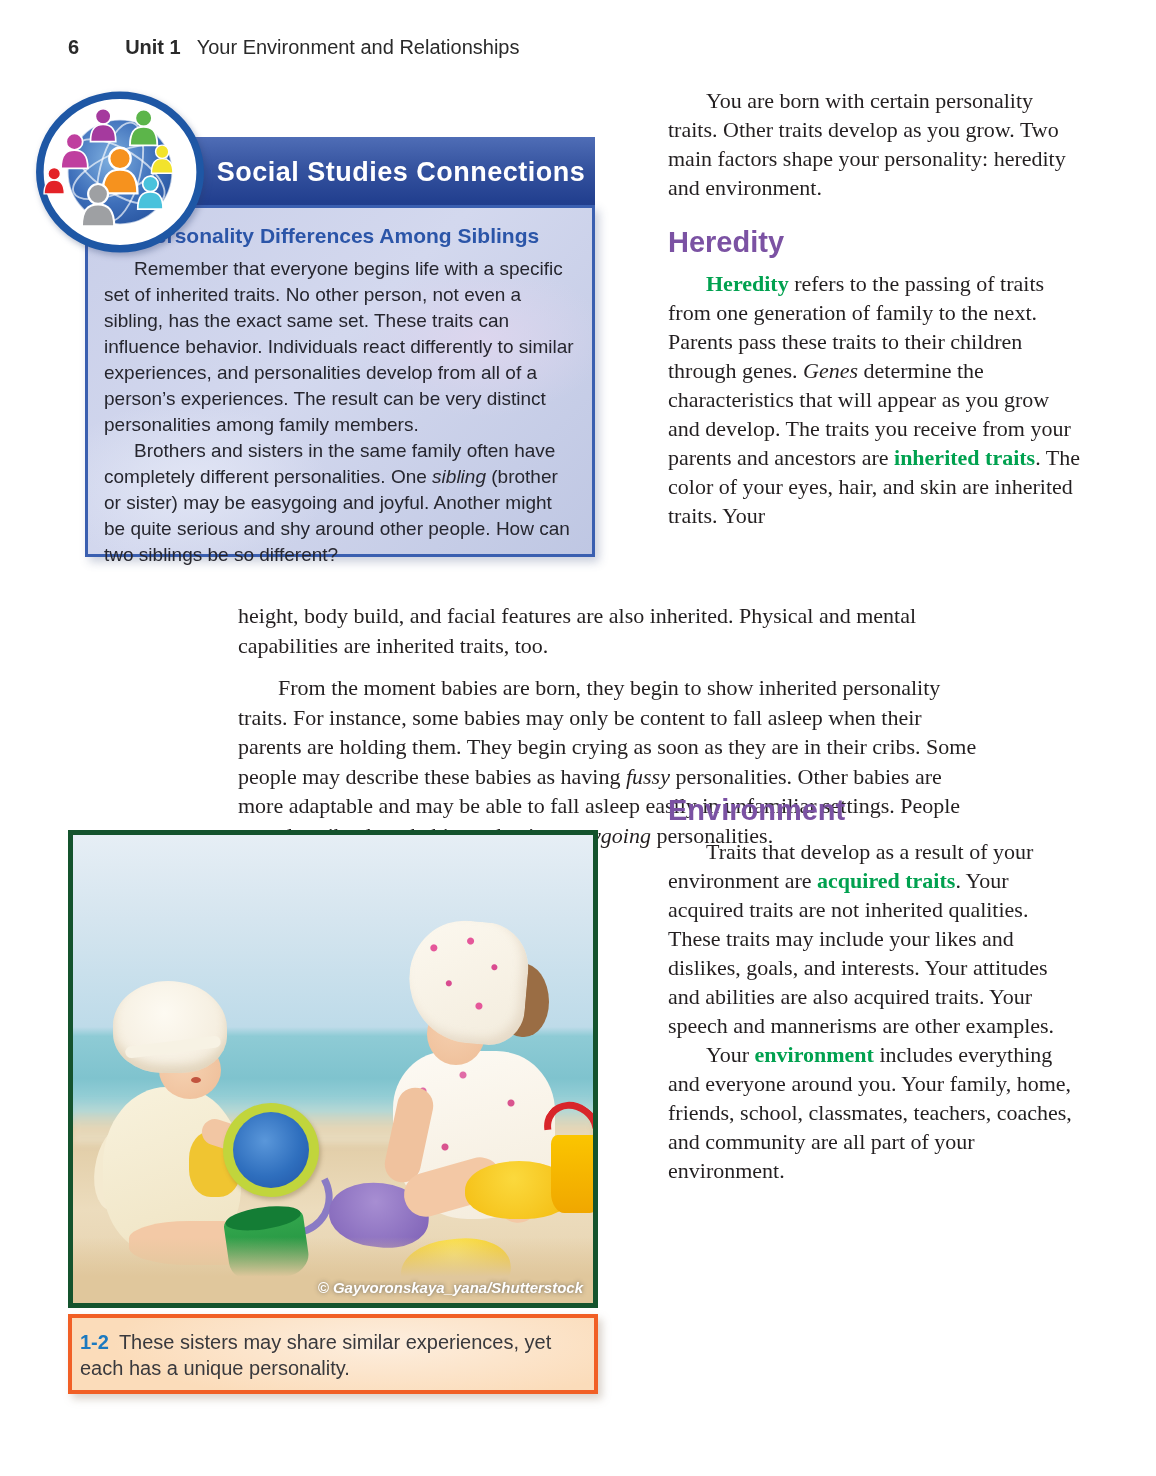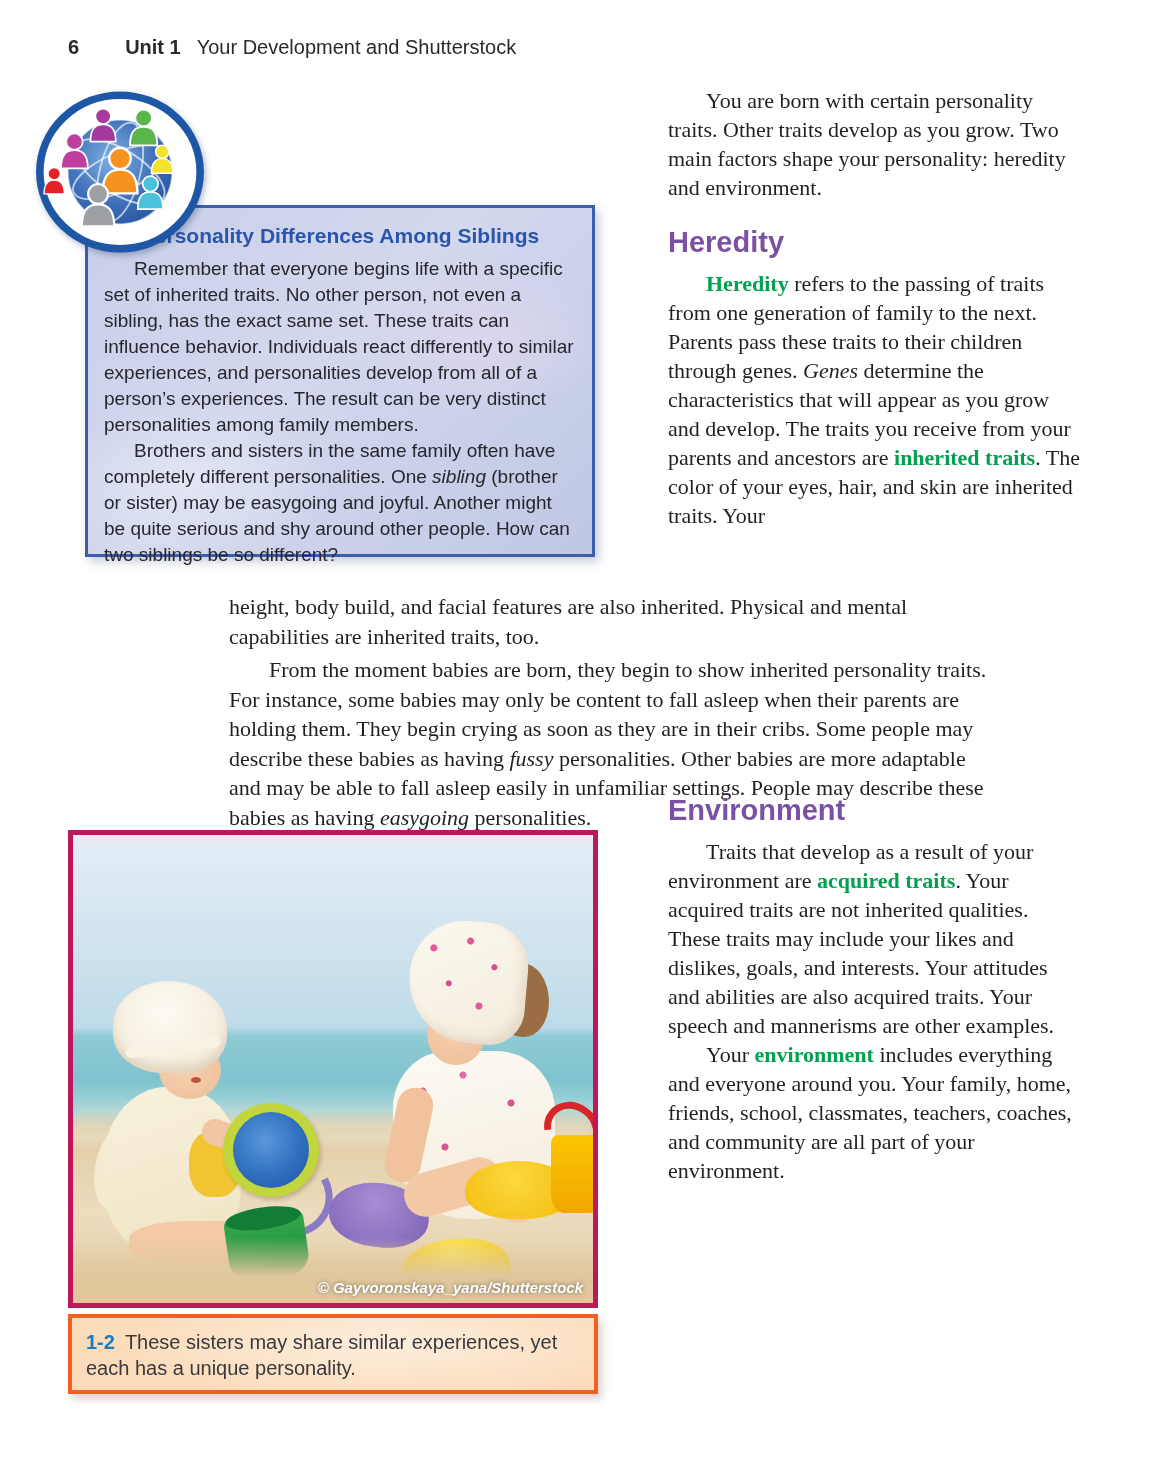--- a/index.html
+++ b/index.html
@@ -38,25 +38,25 @@
   .col-right p{margin:0;text-indent:38px;}
   .rc-top{top:86px;}
   .rc-bottom{top:796px;}
   h2.sect{font-family:"Liberation Sans","DejaVu Sans",sans-serif;font-weight:bold;
     font-size:29px;color:#7b52a3;margin:26px 0 12px 0;text-indent:0;}
   .rc-bottom h2.sect{margin-top:0;}
   .term{color:#00a14f;font-weight:bold;}
   .b{font-weight:bold;}
   
   .wide-block{position:absolute;left:225px;top:588px;width:766px;font-size:22px;line-height:29.5px;}
-  .wide-block p{margin:4px;}
+  .wide-block p{margin:13px;}
   .wide-block p.indent{text-indent:40px;}
   
   .photo{position:absolute;left:68px;top:830px;width:530px;height:478px;box-sizing:border-box;
-    border:5px solid #be185d;background:#3b82f6;overflow:hidden;}
+    border:5px solid #14532d;background:#3b82f6;overflow:hidden;}
   .photo *{position:absolute;}
   .scene-bg{inset:0;background:linear-gradient(180deg,
       #e6eef5 0%,#d5e5ef 18%,#bedbe9 41%,
       #8ecbd5 43%,#7fc3ce 52%,#a3d6db 59%,
       #e0cba4 63%,#ecdcbd 80%,#e5d0ab 100%);}
   .shore-haze{left:0;top:56%;width:100%;height:10%;
     background:linear-gradient(180deg,rgba(222,230,224,0),rgba(233,221,194,.9));filter:blur(3px);}
   
   .bb-body{left:30px;top:252px;width:138px;height:168px;background:linear-gradient(160deg,#f8f2dd,#efe3c2);
     border-radius:46% 46% 40% 42%;}
@@ -122,34 +122,37 @@
   .bucket-y-handle{left:470px;top:268px;width:58px;height:52px;border:7px solid #d8252a;border-radius:50%;
     border-bottom-color:transparent;border-right-color:transparent;transform:rotate(38deg);box-sizing:border-box;}
   .sand-front{left:0;top:86%;width:100%;height:14%;
     background:linear-gradient(180deg,rgba(226,203,162,0),#e0c79c 60%);}
   .credit{right:10px;bottom:7px;font-family:"Liberation Sans","DejaVu Sans",sans-serif;
     font-style:italic;font-weight:bold;font-size:15px;color:#ffffff;text-shadow:0 0 4px rgba(60,60,60,.7);}
   
   .caption{position:absolute;left:68px;top:1314px;width:530px;height:80px;box-sizing:border-box;
     border:4px solid #f15f25;
     background:radial-gradient(ellipse 320px 70px at 60% 35%,#fdeede 0%,#fbdcba 85%);
-    padding:11px 14px;font-family:"Liberation Sans","DejaVu Sans",sans-serif;
+    padding:11px 8px;font-family:"Liberation Sans","DejaVu Sans",sans-serif;
     font-size:20px;line-height:26px;color:#39393d;
     box-shadow:4px 5px 8px rgba(150,130,110,.35);}
   .cap-ref{color:#1b79c0;font-weight:bold;margin-right:10px;}
 </style>
 </head>
 <body>
 
 <div class="page">
 
   <div class="runhead">
-    <span class="folio">6</span><span class="unit">Unit 1</span><span>Your Development and Shutterstock</span>
-  </div>
-
+    <span class="folio">6</span><span class="unit">Unit 1</span><span>Your Environment and Relationships</span>
+  </div>
+
+  <div class="feat-bar">
+    <span>Social Studies Connections</span>
+  </div>
 
   <div class="feat-body">
     <div class="feat-title">Personality Differences Among Siblings</div>
     <p>Remember that everyone begins life with a specific set of inherited traits. No other person, not even a sibling, has the exact same set. These traits can influence behavior. Individuals react differently to similar experiences, and personalities develop from all of a person’s experiences. The result can be very distinct personalities among family members.</p>
     <p><span>Brothers and sisters in the same family often have completely different personalities. One </span><em>sibling</em><span> (brother or sister) may be easygoing and joyful. Another might be quite serious and shy around other people. How can two siblings be so different?</span></p>
   </div>
 
   <svg class="feat-icon" viewBox="0 0 100 96" aria-hidden="true">
     <defs>
       <radialGradient id="gGlobe" cx="42%" cy="38%" r="70%">

